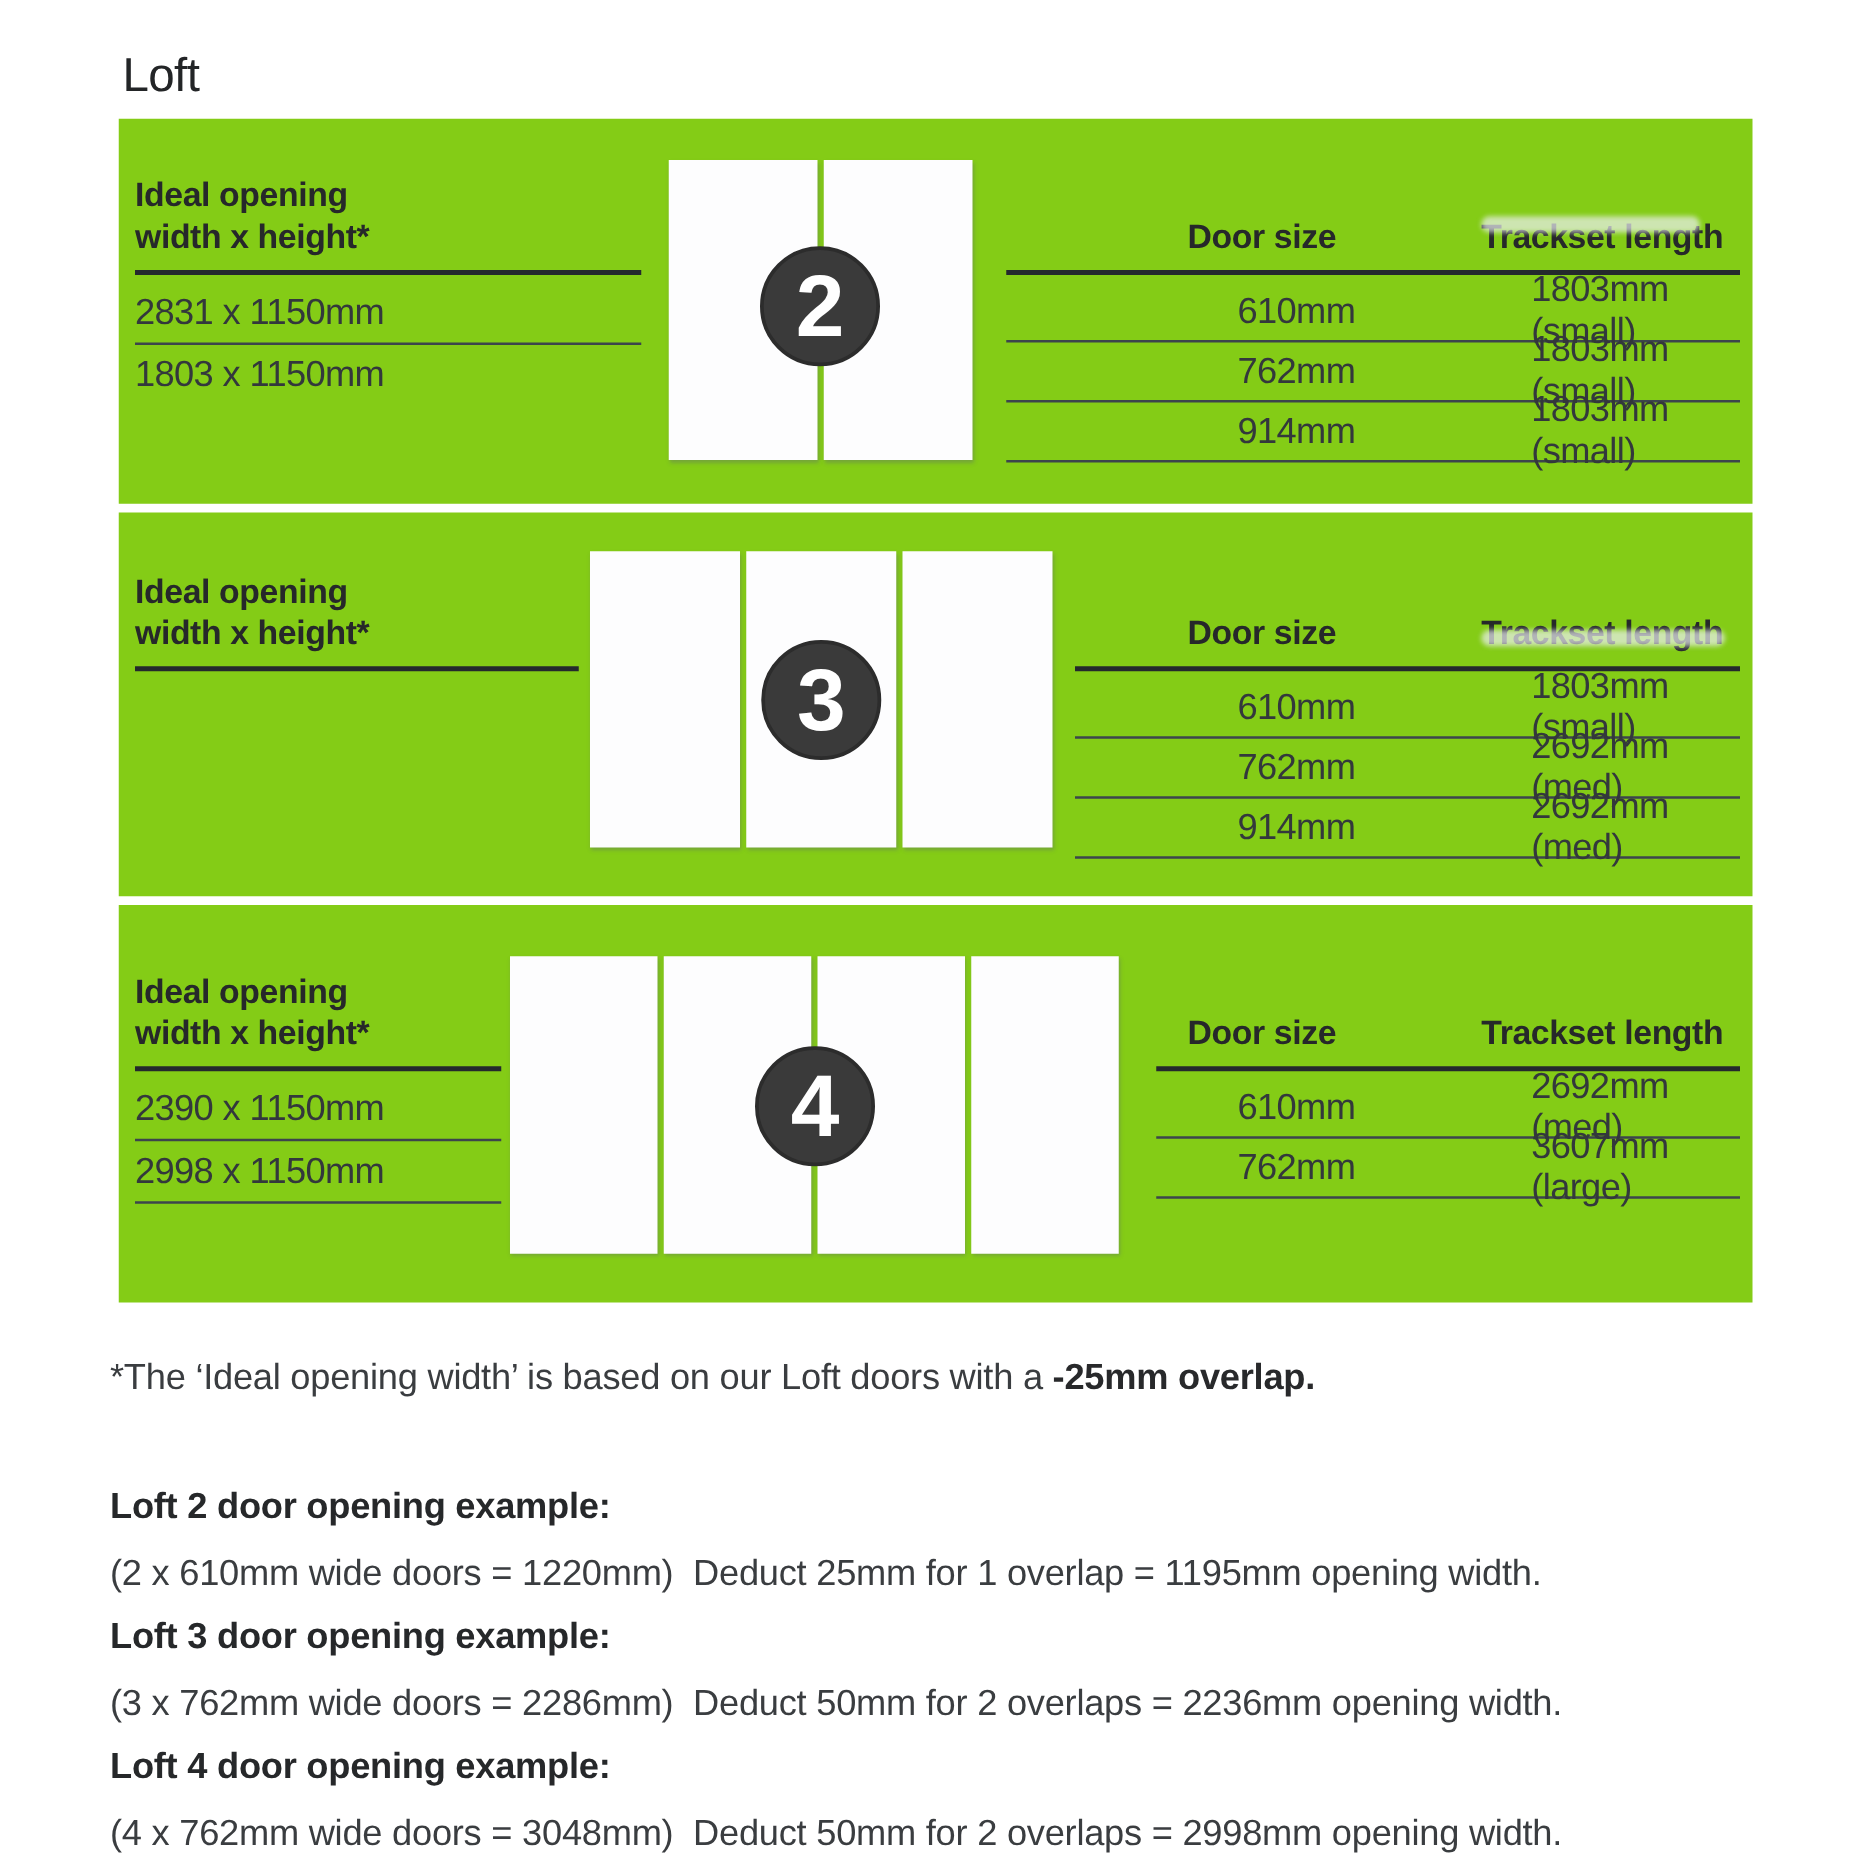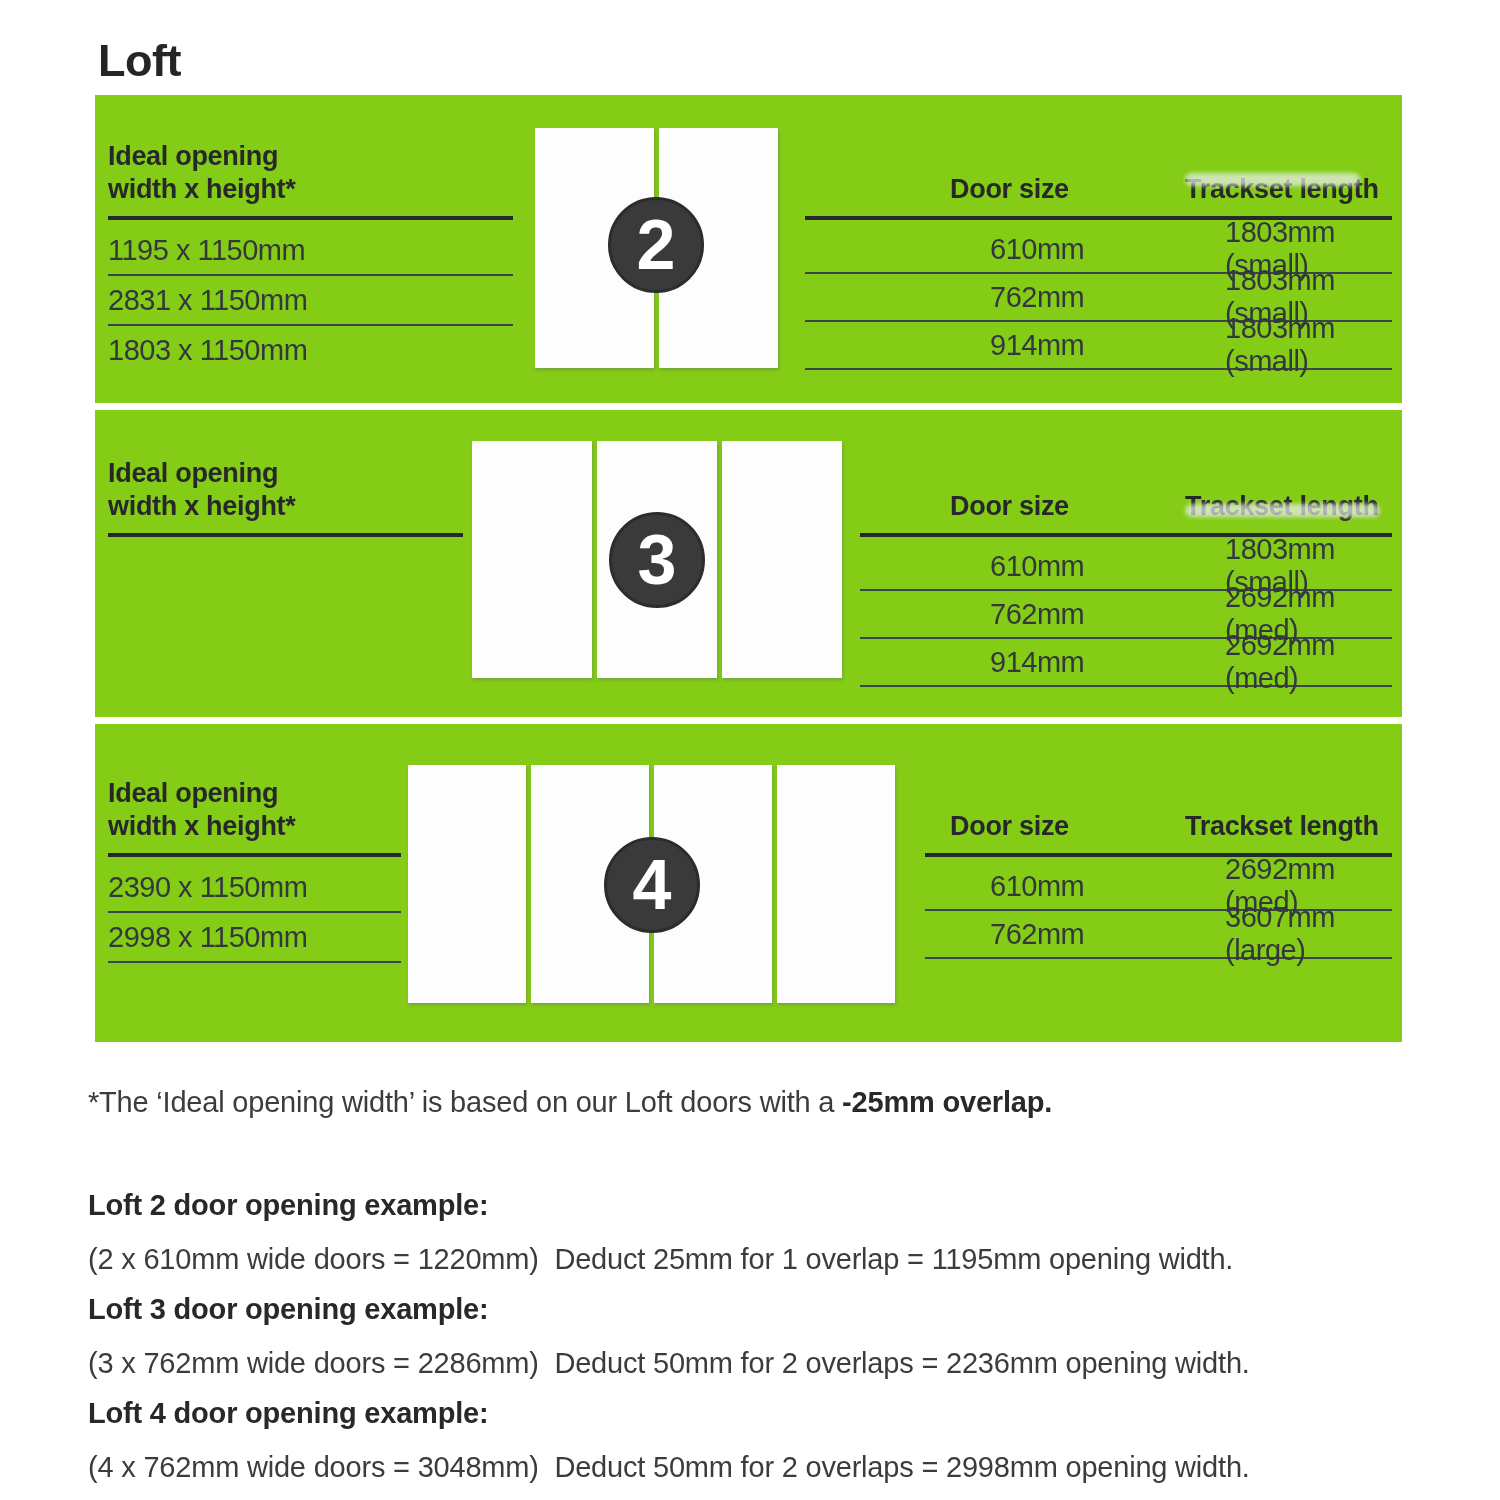--- a/index.html
+++ b/index.html
@@ -2,21 +2,21 @@
 <html><head>
 <meta charset="utf-8">
 <style>
   html,body{margin:0;padding:0;}
   body{
     width:1500px;height:1500px;position:relative;background:#ffffff;
     font-family:"Liberation Sans","DejaVu Sans",sans-serif;
     -webkit-font-smoothing:antialiased;
   }
   .page-title{
-    position:absolute;left:98px;top:36px;font-size:45px;font-weight:bold;
+    position:absolute;left:98px;top:36px;font-size:38px;font-weight:normal;
     color:#232527;letter-spacing:-0.5px;line-height:50px;
   }
   .panel{position:absolute;left:95px;top:95px;width:1307px;}
   .section{position:relative;background:#84cc16;}
   .section + .section{margin-top:7px;}
   .s1{height:308px;}
   .s2{height:307px;}
   .s3{height:318px;}
 
   
@@ -90,21 +90,20 @@
 <div class="panel">
 
   <div class="section s1">
     <div class="left-table">
       <div class="col-header">
         <span>Ideal opening</span>
         <span>width x height*</span>
       </div>
       <div class="hrule"></div>
       <div class="rows">
-        <div class="row">1195 x 1150mm</div>
         <div class="row">2831 x 1150mm</div>
         <div class="row no-line">1803 x 1150mm</div>
       </div>
     </div>
 
     <div class="doors">
       <div class="door"></div>
       <div class="door"></div>
     </div>
     <div class="badge">2</div>

